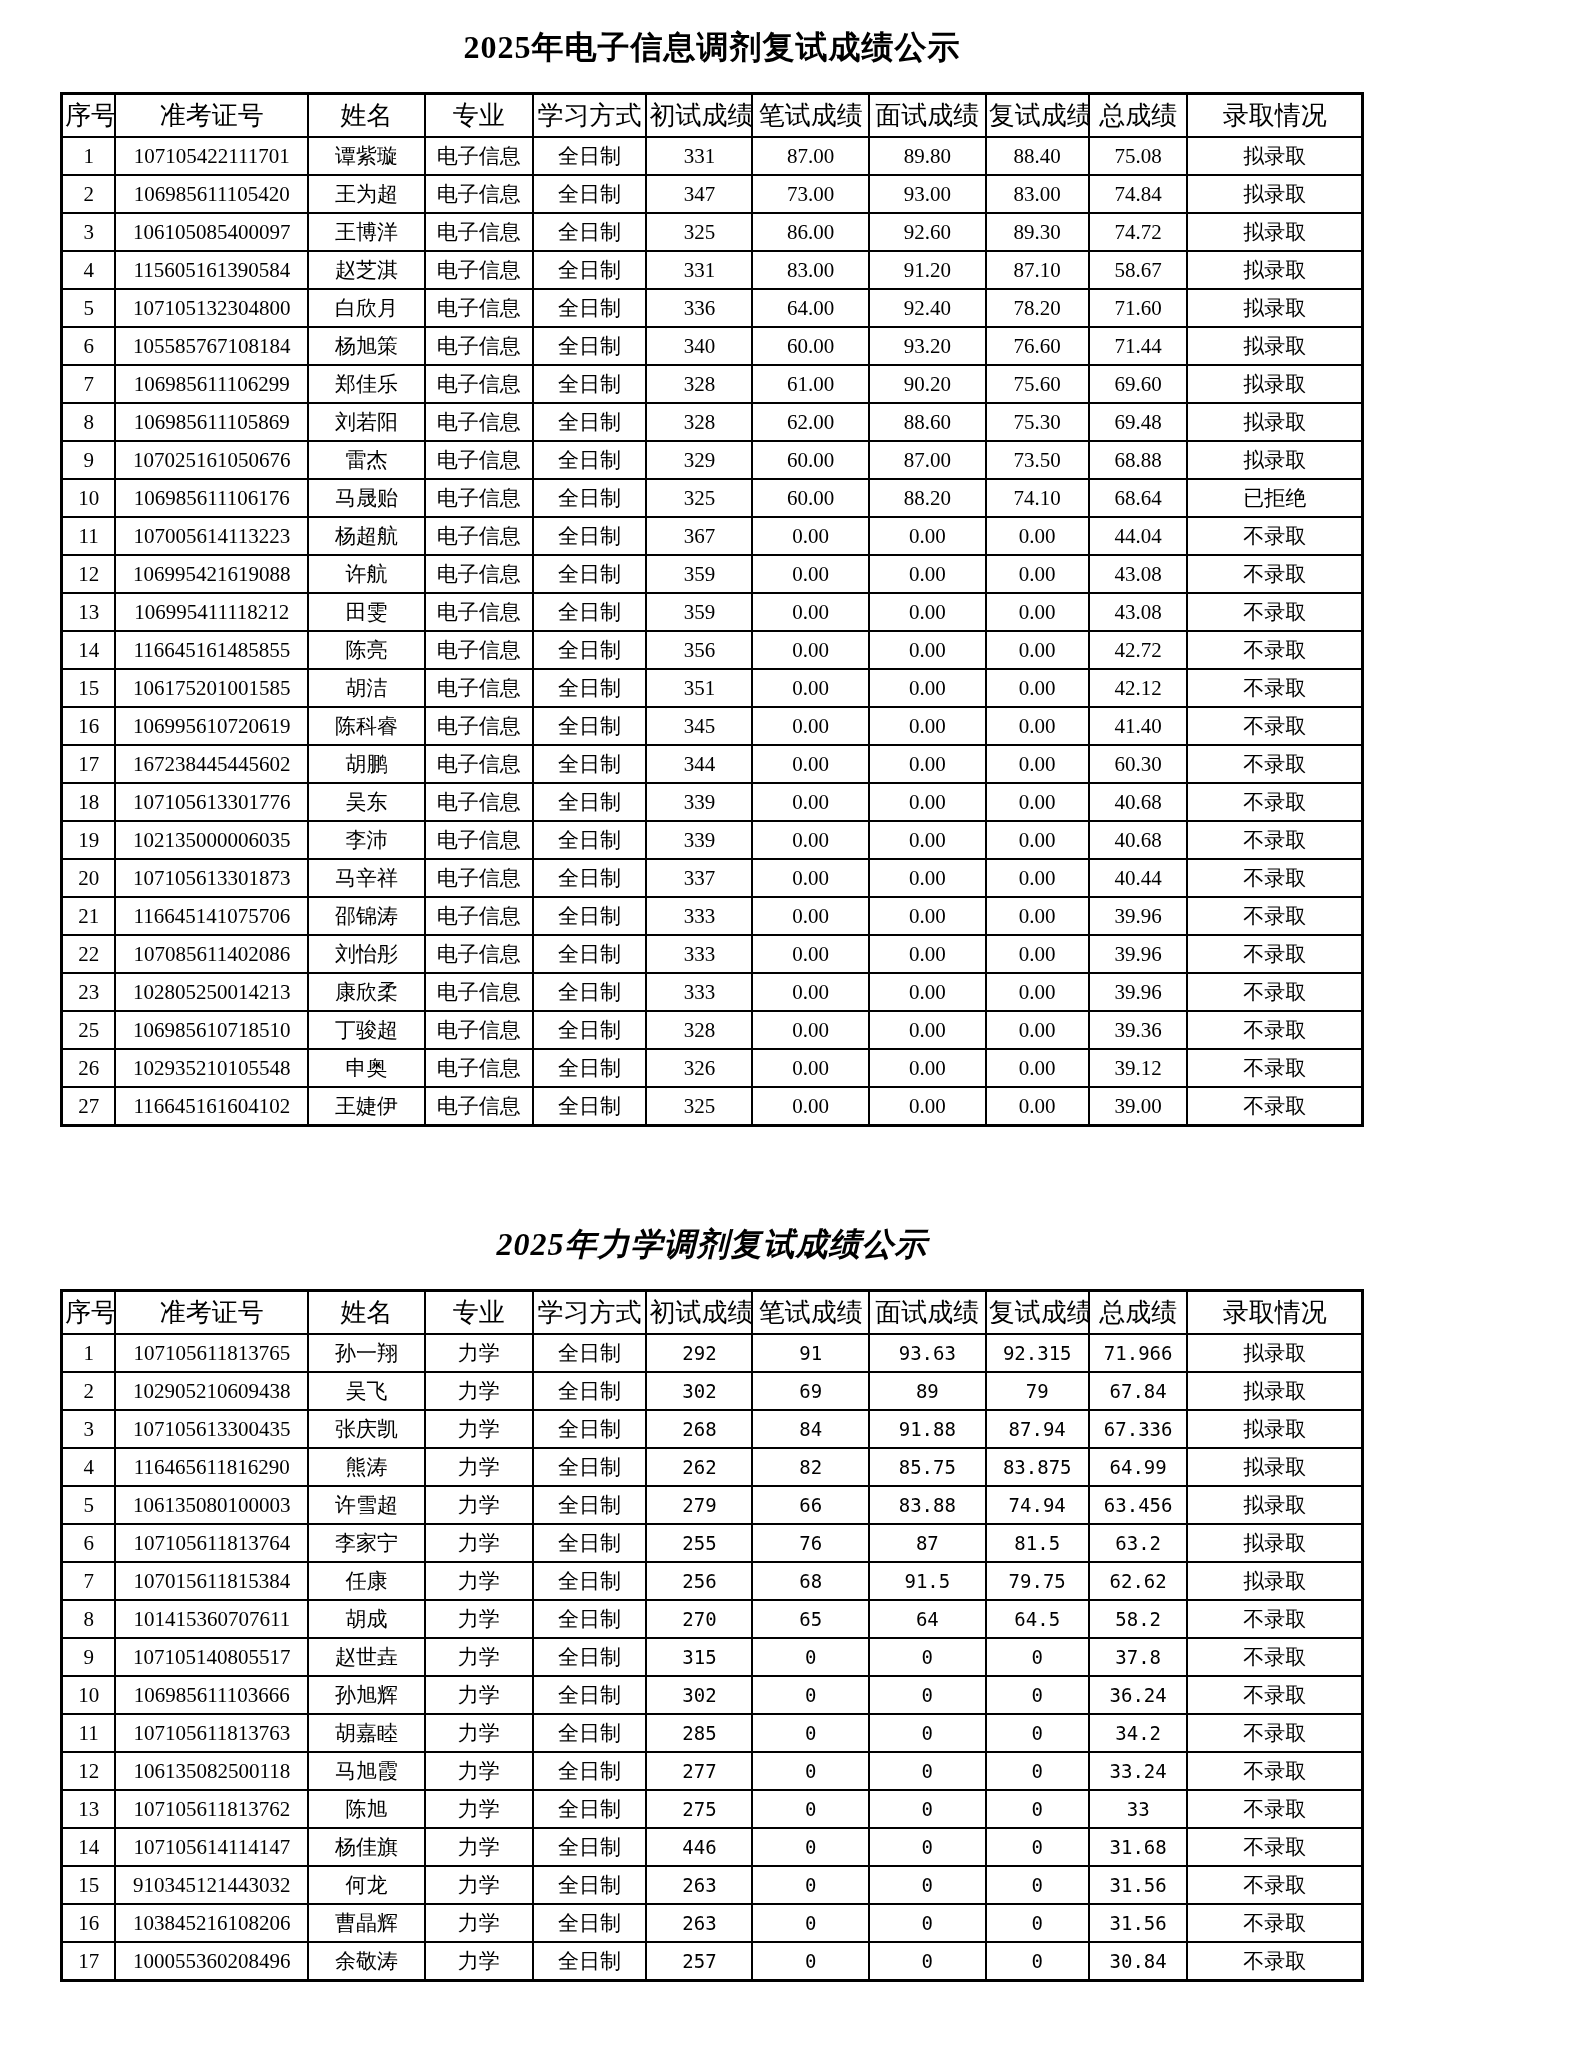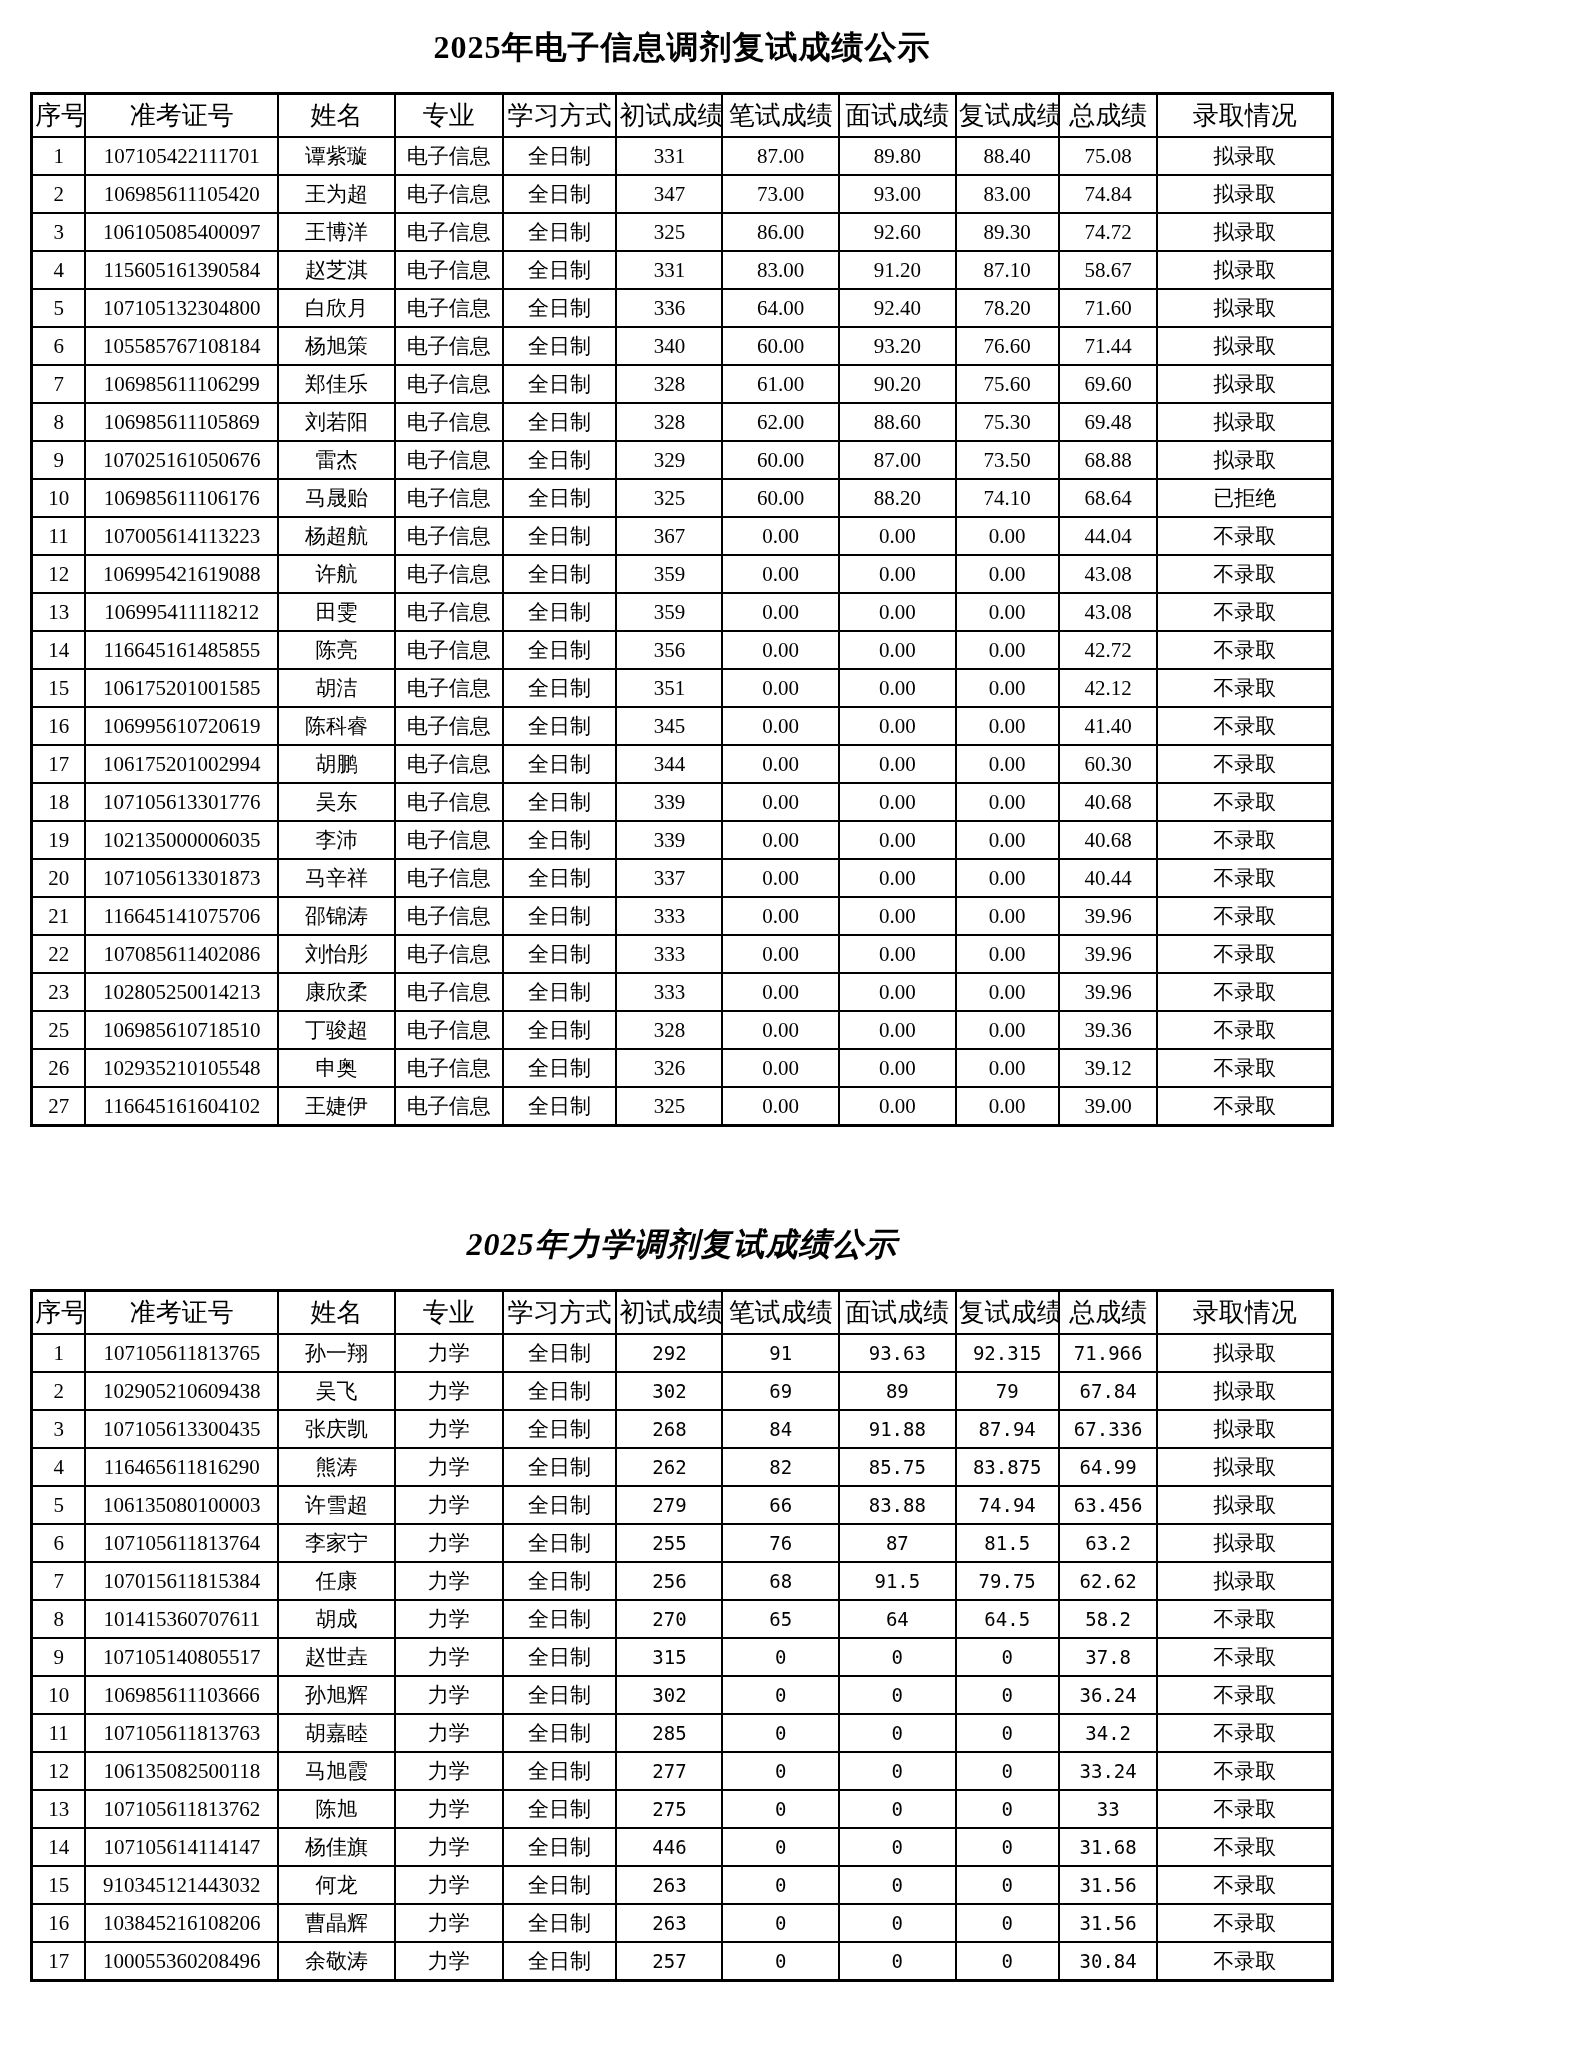--- a/index.html
+++ b/index.html
@@ -8,21 +8,21 @@
     background: #ffffff;
   }
   body {
     width: 1586px;
     min-height: 2064px;
     font-family: "Liberation Serif", serif;
     color: #000;
   }
   .sheet {
     width: 1304px;
-    margin-left: 30px;
+    margin-left: 60px;
   }
   .doc-title {
     text-align: center;
     font-size: 32px;
     font-weight: bold;
     font-family: "Liberation Serif", serif;
     letter-spacing: 1px;
     margin: 0;
     padding: 0;
   }
@@ -298,21 +298,21 @@
           <td>全日制</td>
           <td>345</td>
           <td>0.00</td>
           <td>0.00</td>
           <td>0.00</td>
           <td>41.40</td>
           <td>不录取</td>
         </tr>
         <tr>
           <td>17</td>
-          <td>106175201002994</td>
+          <td>167238445445602</td>
           <td>胡鹏</td>
           <td>电子信息</td>
           <td>全日制</td>
           <td>344</td>
           <td>0.00</td>
           <td>0.00</td>
           <td>0.00</td>
           <td>60.30</td>
           <td>不录取</td>
         </tr>

